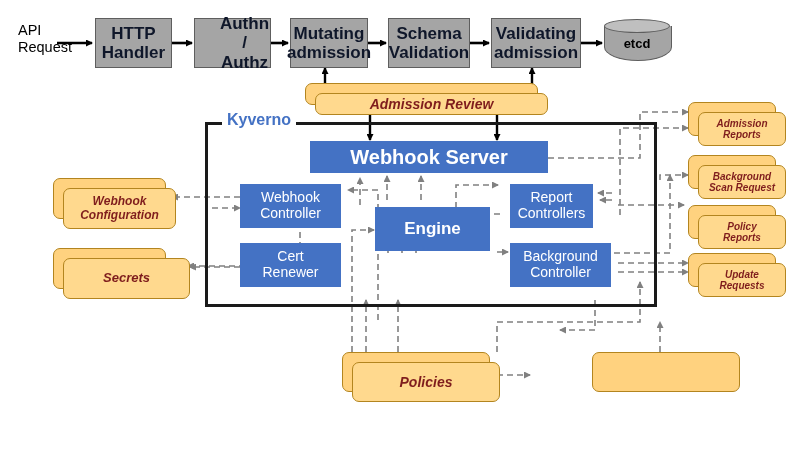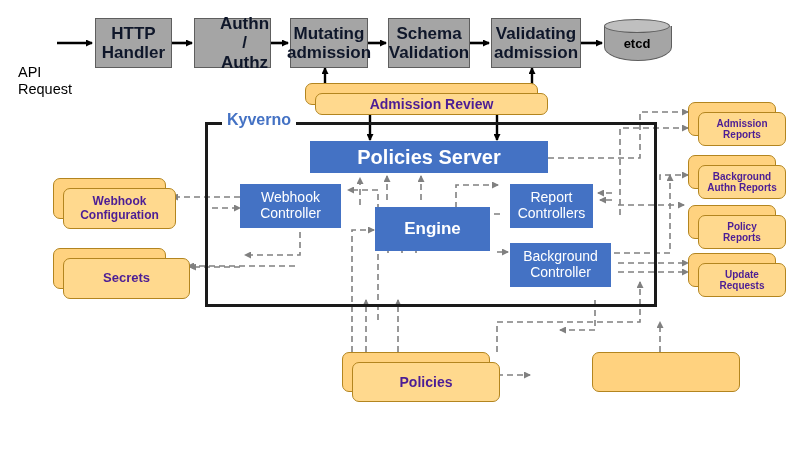--- a/index.html
+++ b/index.html
@@ -19,21 +19,21 @@
   .blue.big{font-size:20px;font-weight:bold;}
   .blue.mid{font-size:17px;font-weight:bold;}
 
   
   .stack{position:absolute;}
   .stack .sheet{position:absolute;box-sizing:border-box;background:#ffd27f;
         border:1px solid #b3851f;border-radius:7px;}
   .stack .sheet.s1{left:0;top:0;}
   .stack .sheet.s3{left:10px;top:10px;background:#ffd98e;
         display:flex;align-items:center;justify-content:center;text-align:center;
-        color:#4c1d95;font-weight:bold;line-height:1.15;}
+        color:#7f1d1d;font-style:italic;font-weight:bold;line-height:1.15;}
 
   
   .cyl{position:absolute;}
   .cyl .body{position:absolute;left:0;top:7px;width:100%;background:#a5a5a5;
         border-left:1px solid #5e5e5e;border-right:1px solid #5e5e5e;
         border-bottom:1px solid #5e5e5e;border-bottom-left-radius:50% 14px;
         border-bottom-right-radius:50% 14px;}
   .cyl .top{position:absolute;left:0;top:0;width:100%;height:14px;
         background:#bfbfbf;border:1px solid #5e5e5e;border-radius:50%/50%;
         box-sizing:border-box;}
@@ -115,21 +115,21 @@
       <path d="M352,352 L352,230 L374,230"></path>
       <path d="M366,352 L366,300"></path>
       <path d="M398,352 L398,300"></path>
       <path d="M497,352 L497,322 L640,322 L640,282"></path>
       <path d="M497,375 L530,375"></path>
       <path d="M660,352 L660,322"></path>
       <path d="M595,300 L595,330 L560,330"></path>
     </g>
   </svg>
 
-  <div class="plain" style="left:18px;top:22px;width:70px;margin-top:42px;">
+  <div class="plain" style="left:18px;top:22px;width:70px;">
     <div>API</div>
     <div>Request</div>
   </div>
 
   <div class="node gray" style="left:95px;top:18px;width:77px;height:50px;">
     <div>
       <div>HTTP</div>
       <div>Handler</div>
     </div>
   </div>
@@ -170,30 +170,36 @@
 
   <div class="stack" style="left:305px;top:83px;width:243px;height:28px;">
     <div class="sheet s1" style="width:233px;height:22px;"></div>
     <div class="sheet s3" style="width:233px;height:22px;font-size:14px;">Admission Review</div>
   </div>
 
   <div id="kyverno-box" style="left:205px;top:122px;height:179px;width:446px;"></div>
   <div id="kyverno-label" style="left:222px;top:111px;">Kyverno</div>
 
   <div class="node blue big" style="left:310px;top:141px;width:238px;height:32px;">
-    <span>Policies Server</span>
+    <span>Webhook Server</span>
   </div>
 
   <div class="node blue" style="left:240px;top:184px;width:101px;height:44px;">
     <div>
       <div>Webhook</div>
       <div>Controller</div>
     </div>
   </div>
 
+  <div class="node blue" style="left:240px;top:243px;width:101px;height:44px;">
+    <div>
+      <div>Cert</div>
+      <div>Renewer</div>
+    </div>
+  </div>
 
   <div class="node blue mid" style="left:375px;top:207px;width:115px;height:44px;">
     <span>Engine</span>
   </div>
 
   <div class="node blue" style="left:510px;top:184px;width:83px;height:44px;">
     <div>
       <div>Report</div>
       <div>Controllers</div>
     </div>
@@ -229,21 +235,21 @@
         <div>Reports</div>
       </div>
     </div>
   </div>
 
   <div class="stack" style="left:688px;top:155px;width:100px;height:42px;">
     <div class="sheet s1" style="width:88px;height:34px;"></div>
     <div class="sheet s3" style="width:88px;height:34px;font-size:10px;">
       <div>
         <div>Background</div>
-        <div>Authn Reports</div>
+        <div>Scan Request</div>
       </div>
     </div>
   </div>
 
   <div class="stack" style="left:688px;top:205px;width:100px;height:42px;">
     <div class="sheet s1" style="width:88px;height:34px;"></div>
     <div class="sheet s3" style="width:88px;height:34px;font-size:10px;">
       <div>
         <div>Policy</div>
         <div>Reports</div>

